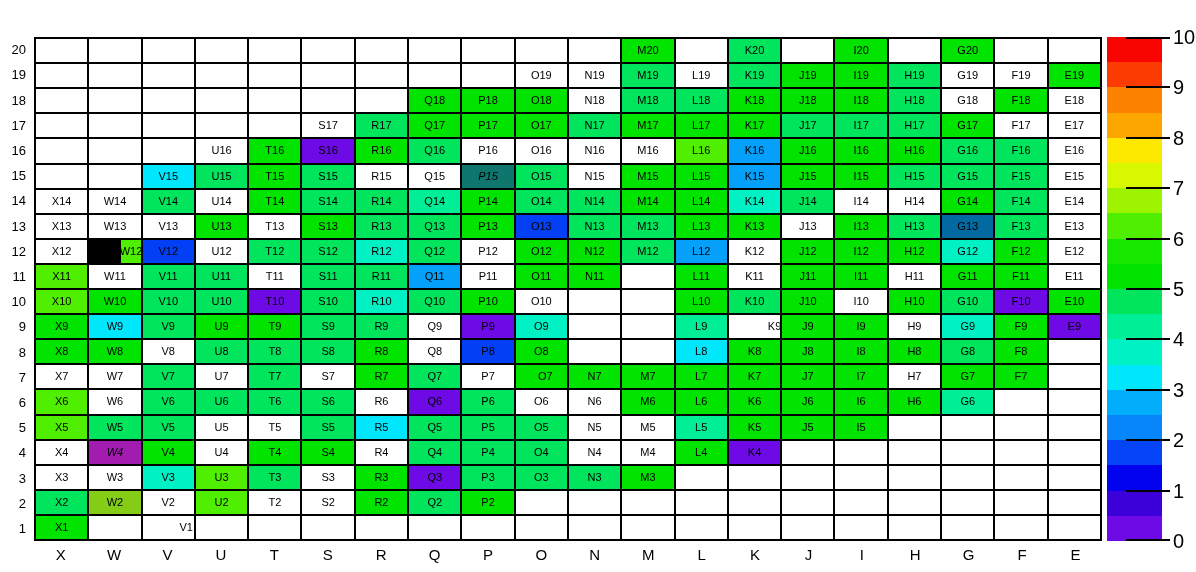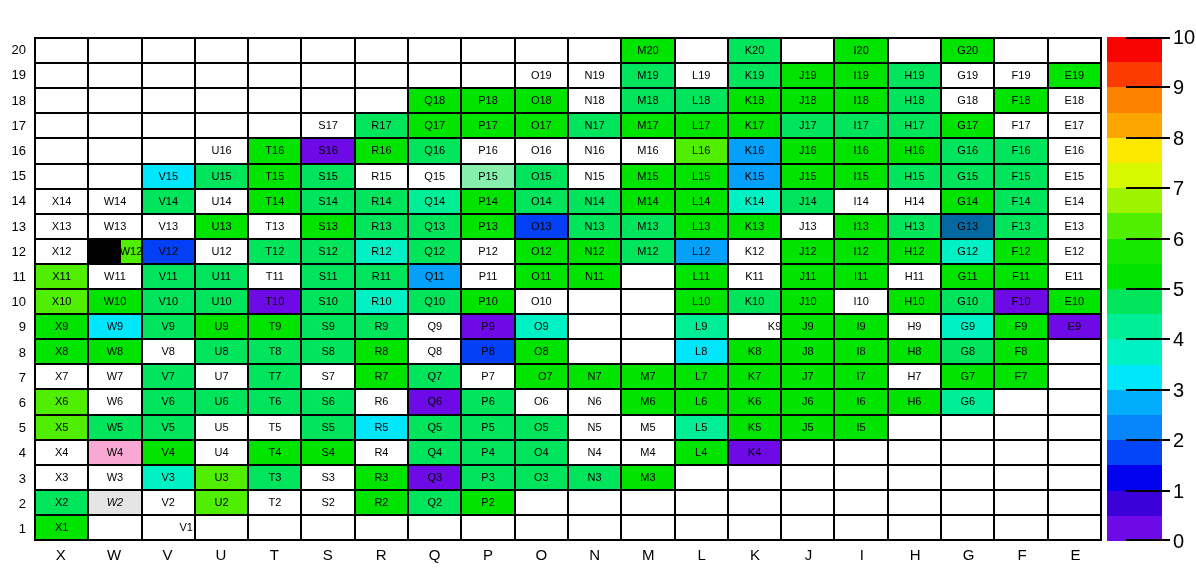--- a/index.html
+++ b/index.html
@@ -172,21 +172,21 @@
       <div class="cell" style="background: rgb(0, 229, 92);">F16</div>
       <div class="cell" style="background: rgb(255, 255, 255);">E16</div>
       <div class="cell"></div>
       <div class="cell"></div>
       <div class="cell" style="background: rgb(0, 230, 250);">V15</div>
       <div class="cell" style="background: rgb(0, 229, 92);">U15</div>
       <div class="cell" style="background: rgb(0, 228, 0);">T15</div>
       <div class="cell" style="background: rgb(0, 229, 92);">S15</div>
       <div class="cell" style="background: rgb(255, 255, 255);">R15</div>
       <div class="cell" style="background: rgb(255, 255, 255);">Q15</div>
-      <div class="cell" style="background: #86efac;">P15</div>
+      <div class="cell" style="background: #0f766e; font-style: italic;">P15</div>
       <div class="cell" style="background: rgb(0, 229, 92);">O15</div>
       <div class="cell" style="background: rgb(255, 255, 255);">N15</div>
       <div class="cell" style="background: rgb(0, 228, 0);">M15</div>
       <div class="cell" style="background: rgb(0, 228, 0);">L15</div>
       <div class="cell" style="background: rgb(5, 160, 250);">K15</div>
       <div class="cell" style="background: rgb(0, 228, 0);">J15</div>
       <div class="cell" style="background: rgb(0, 228, 0);">I15</div>
       <div class="cell" style="background: rgb(0, 229, 92);">H15</div>
       <div class="cell" style="background: rgb(0, 229, 92);">G15</div>
       <div class="cell" style="background: rgb(0, 229, 92);">F15</div>
@@ -385,21 +385,21 @@
       <div class="cell" style="background: rgb(255, 255, 255);">M5</div>
       <div class="cell" style="background: rgb(0, 238, 149);">L5</div>
       <div class="cell" style="background: rgb(0, 228, 0);">K5</div>
       <div class="cell" style="background: rgb(0, 228, 0);">J5</div>
       <div class="cell" style="background: rgb(0, 228, 0);">I5</div>
       <div class="cell"></div>
       <div class="cell"></div>
       <div class="cell"></div>
       <div class="cell"></div>
       <div class="cell" style="background: rgb(255, 255, 255);">X4</div>
-      <div class="cell" style="background: #f9a8d4;">W4</div>
+      <div class="cell" style="background: #a21caf; font-style: italic;">W4</div>
       <div class="cell" style="background: rgb(0, 228, 0);">V4</div>
       <div class="cell" style="background: rgb(255, 255, 255);">U4</div>
       <div class="cell" style="background: rgb(0, 228, 0);">T4</div>
       <div class="cell" style="background: rgb(0, 228, 0);">S4</div>
       <div class="cell" style="background: rgb(255, 255, 255);">R4</div>
       <div class="cell" style="background: rgb(0, 229, 92);">Q4</div>
       <div class="cell" style="background: rgb(0, 229, 92);">P4</div>
       <div class="cell" style="background: rgb(0, 229, 92);">O4</div>
       <div class="cell" style="background: rgb(255, 255, 255);">N4</div>
       <div class="cell" style="background: rgb(255, 255, 255);">M4</div>
@@ -425,21 +425,21 @@
       <div class="cell" style="background: rgb(0, 228, 0);">M3</div>
       <div class="cell"></div>
       <div class="cell"></div>
       <div class="cell"></div>
       <div class="cell"></div>
       <div class="cell"></div>
       <div class="cell"></div>
       <div class="cell"></div>
       <div class="cell"></div>
       <div class="cell" style="background: rgb(0, 229, 92);">X2</div>
-      <div class="cell" style="background: #e5e5e5; font-style: italic;">W2</div>
+      <div class="cell" style="background: #84cc16;">W2</div>
       <div class="cell" style="background: rgb(255, 255, 255);">V2</div>
       <div class="cell" style="background: rgb(80, 238, 0);">U2</div>
       <div class="cell" style="background: rgb(255, 255, 255);">T2</div>
       <div class="cell" style="background: rgb(255, 255, 255);">S2</div>
       <div class="cell" style="background: rgb(0, 228, 0);">R2</div>
       <div class="cell" style="background: rgb(0, 229, 92);">Q2</div>
       <div class="cell" style="background: rgb(0, 228, 0);">P2</div>
       <div class="cell"></div>
       <div class="cell"></div>
       <div class="cell"></div>

